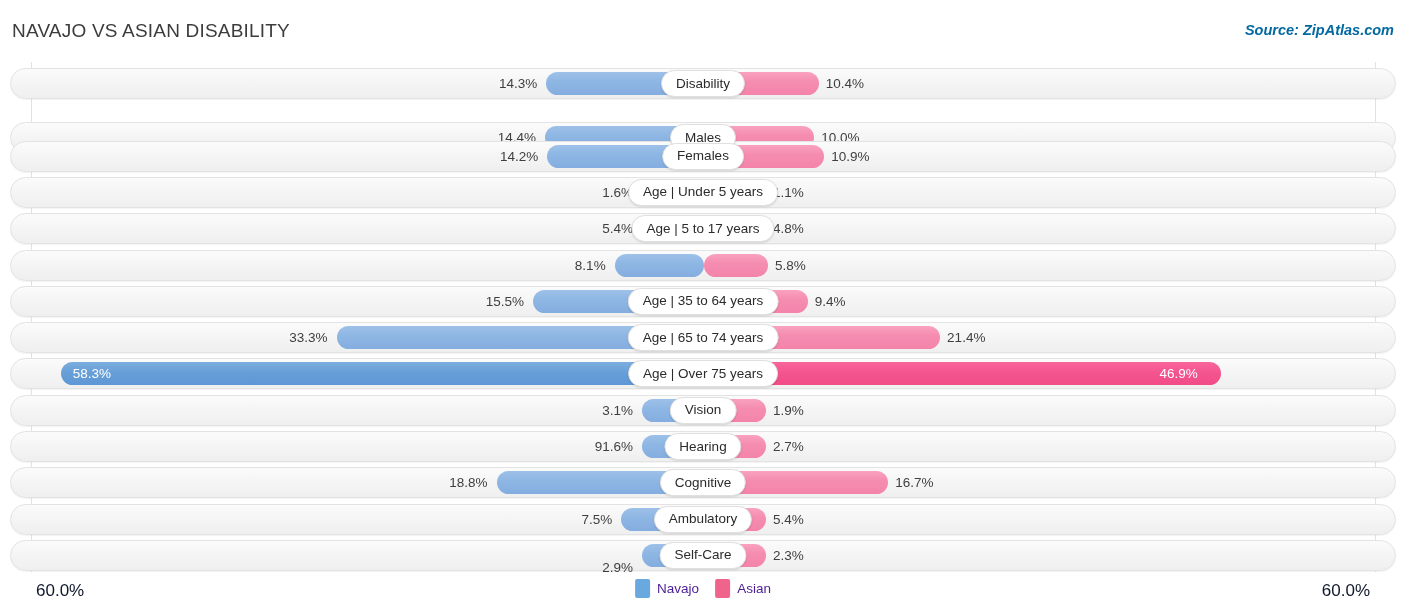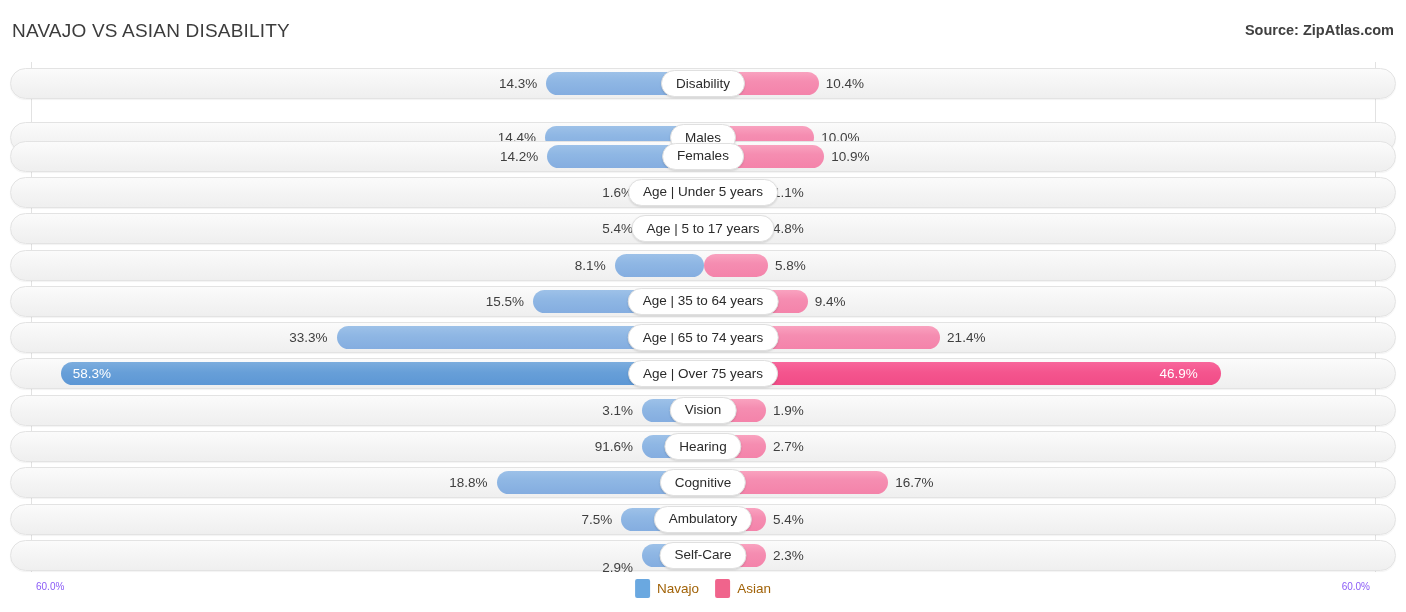--- a/index.html
+++ b/index.html
@@ -13,21 +13,21 @@
 
   
   .header { position:absolute; left:0; top:0; width:1406px; height:60px; }
   .title {
     position:absolute; left:12px; top:20px;
     font-size:19px; letter-spacing:.2px; color:#3c3c3c; font-weight:400;
     white-space:nowrap;
   }
   .source {
     position:absolute; right:12px; top:22px;
-    font-size:14.5px; font-weight:bold; color:#404040;
+    font-size:14.5px; font-style:italic; font-weight:bold; color:#0369a1;
     white-space:nowrap;
   }
 
   
   .plot { position:absolute; left:0; top:62px; width:1406px; height:510px; }
   .gridline { position:absolute; top:0; width:1px; height:510px; background:#e2e2e2; }
   .gridline.left { left:31px; }
   .gridline.right { left:1375px; }
 
   .row {
@@ -70,31 +70,31 @@
     display:flex; align-items:center; justify-content:center;
     padding:0 14px;
     white-space:nowrap;
     z-index:5;
   }
   .pill span { font-size:13.5px; color:#2b2b2b; line-height:16px; }
 
   
   .footer { position:absolute; left:0; top:572px; width:1406px; height:40px; }
   .axis {
-    position:absolute; top:9px; font-size:10px; color:#8b5cf6; white-space:nowrap;
+    position:absolute; top:9px; font-size:17px; color:#0f172a; white-space:nowrap;
   }
   .axis.left { left:36px; }
   .axis.right { right:36px; }
   .legend {
     position:absolute; left:50%; transform:translateX(-50%); top:7px;
     display:flex; align-items:center; gap:16px;
   }
   .legend-item { display:flex; align-items:center; gap:7px; }
   .swatch { width:15px; height:19px; border-radius:2px; display:block; }
-  .legend-label { font-size:13.5px; color:#a16207; line-height:19px; white-space:nowrap; }
+  .legend-label { font-size:13.5px; color:#4c1d95; line-height:19px; white-space:nowrap; }
 </style>
 </head>
 <body>
 
 <div class="page">
 
   <div class="header">
     <div class="title">NAVAJO VS ASIAN DISABILITY</div>
     <div class="source">Source: ZipAtlas.com</div>
   </div>

